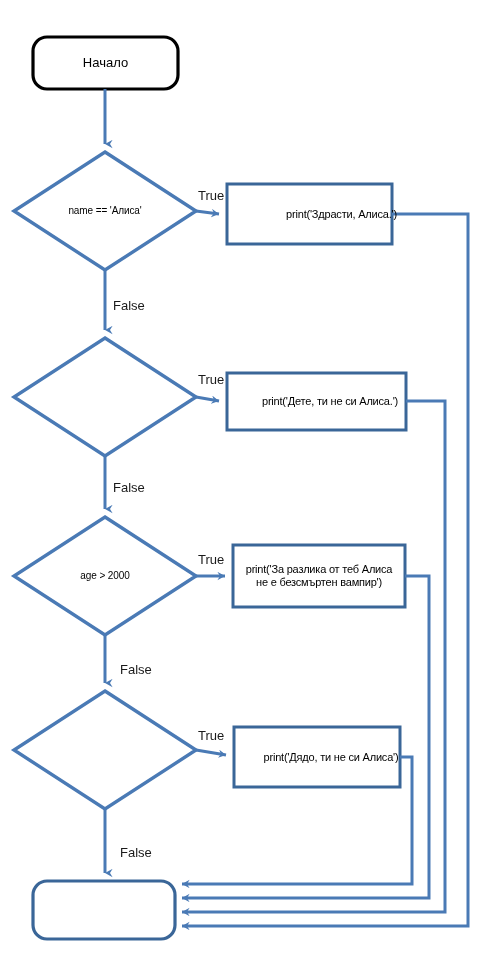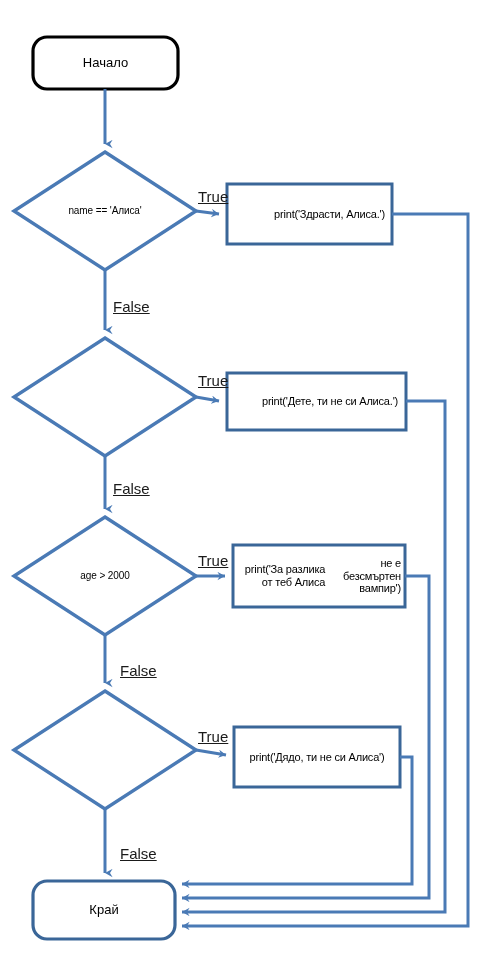--- a/index.html
+++ b/index.html
@@ -22,44 +22,43 @@
     left: 0;
     top: 0;
     width: 480px;
     height: 960px;
   }
   .node-label {
     position: absolute;
     display: flex;
     align-items: center;
     justify-content: center;
-    text-align: right;
+    text-align: left;
     color: #000000;
     pointer-events: none;
     line-height: 1.15;
   }
   .terminal-label {
     font-size: 13px;
   }
   .decision-label {
     font-size: 10px;
     letter-spacing: -0.1px;
   }
   .process-label {
     font-size: 11px;
     letter-spacing: -0.2px;
     padding: 0 4px;
     box-sizing: border-box;
   }
   .edge-label {
     position: absolute;
-    font-size: 15px;
+    font-size: 13px;
     color: #1a1a1a;
     white-space: nowrap;
-    text-decoration: underline;
   }
 </style>
 </head>
 <body>
 
 <div id="flowchart-canvas">
 
   <svg id="flow-svg" viewBox="0 0 480 960">
     <defs>
       <marker id="arrow-down" markerWidth="9" markerHeight="9" refX="4.2" refY="7.6" orient="auto" markerUnits="userSpaceOnUse">
@@ -105,31 +104,30 @@
     <path d="M405,576 L429,576 L429,898 L182,898" fill="none" stroke="#4a7ab5" stroke-width="3" marker-end="url(#arrow-left)"></path>
 
     <path d="M400,757 L412,757 L412,884 L182,884" fill="none" stroke="#4a7ab5" stroke-width="3" marker-end="url(#arrow-left)"></path>
   </svg>
 
   <div class="node-label terminal-label" style="left:33px; top:37px; width:145px; height:52px;">Начало</div>
 
   <div class="node-label decision-label" style="left:35px; top:196px; width:140px; height:30px;">name == 'Алиса'</div>
   <div class="node-label decision-label" style="left:35px; top:561px; width:140px; height:30px;">age &gt; 2000</div>
 
-  <div class="node-label process-label" style="left:232px; top:184px; width:165px; height:60px;padding-left:34px;">print('Здрасти, Алиса.')</div>
+  <div class="node-label process-label" style="left:244px; top:184px; width:165px; height:60px;padding-left:34px;">print('Здрасти, Алиса.')</div>
   <div class="node-label process-label" style="left:227px; top:373px; width:206px; height:57px;">print('Дете, ти не си Алиса.')</div>
 
-  <div class="node-label process-label" style="left:233px; top:545px; width:172px; height:62px; flex-direction:row;">
+  <div class="node-label process-label" style="left:233px; top:545px; width:172px; height:62px; flex-direction:column;">
     <span>print('За разлика от теб Алиса</span>
     <span>не е безсмъртен вампир')</span>
   </div>
 
-  <div class="node-label process-label" style="left:234px; top:727px; width:166px; height:60px;">print('Дядо, ти не си Алиса')</div>
+  <div class="node-label process-label" style="left:234px; top:727px; width:194px; height:60px;">print('Дядо, ти не си Алиса')</div>
 
-  <div class="node-label terminal-label" style="left:33px; top:881px; width:142px; height:58px;">Край</div>
 
   <div class="edge-label" style="left:198px; top:188px;">True</div>
   <div class="edge-label" style="left:113px; top:298px;">False</div>
 
   <div class="edge-label" style="left:198px; top:372px;">True</div>
   <div class="edge-label" style="left:113px; top:480px;">False</div>
 
   <div class="edge-label" style="left:198px; top:552px;">True</div>
   <div class="edge-label" style="left:120px; top:662px;">False</div>
 

